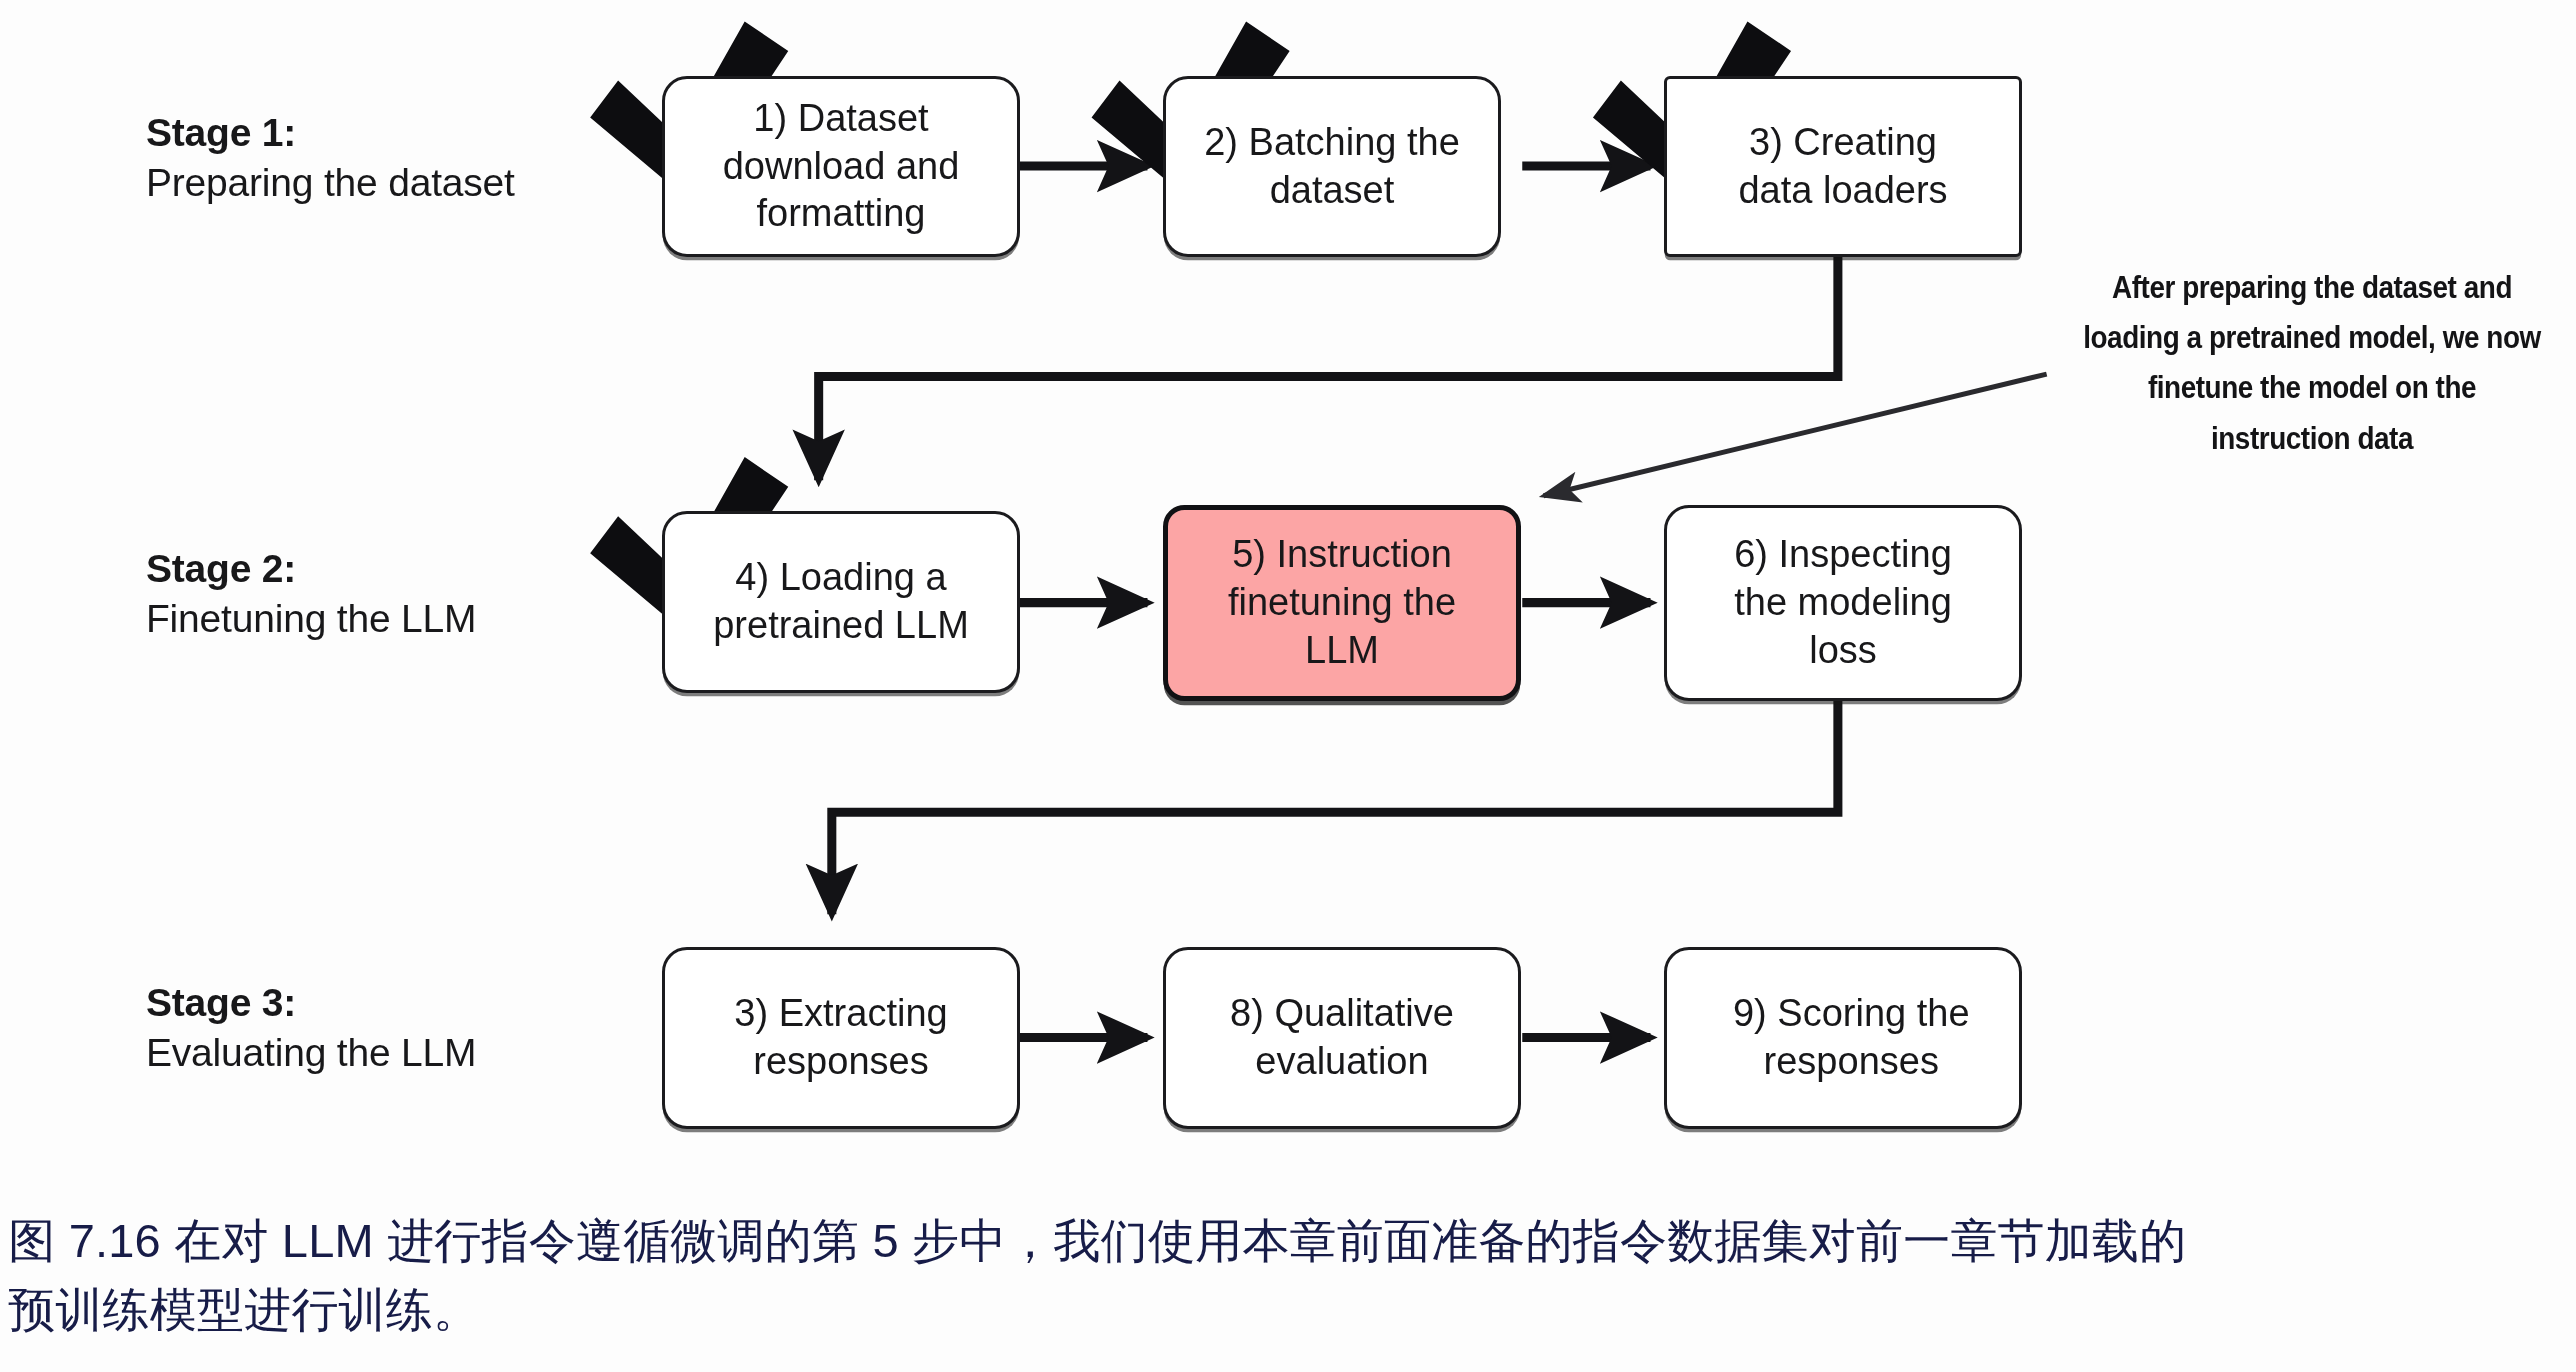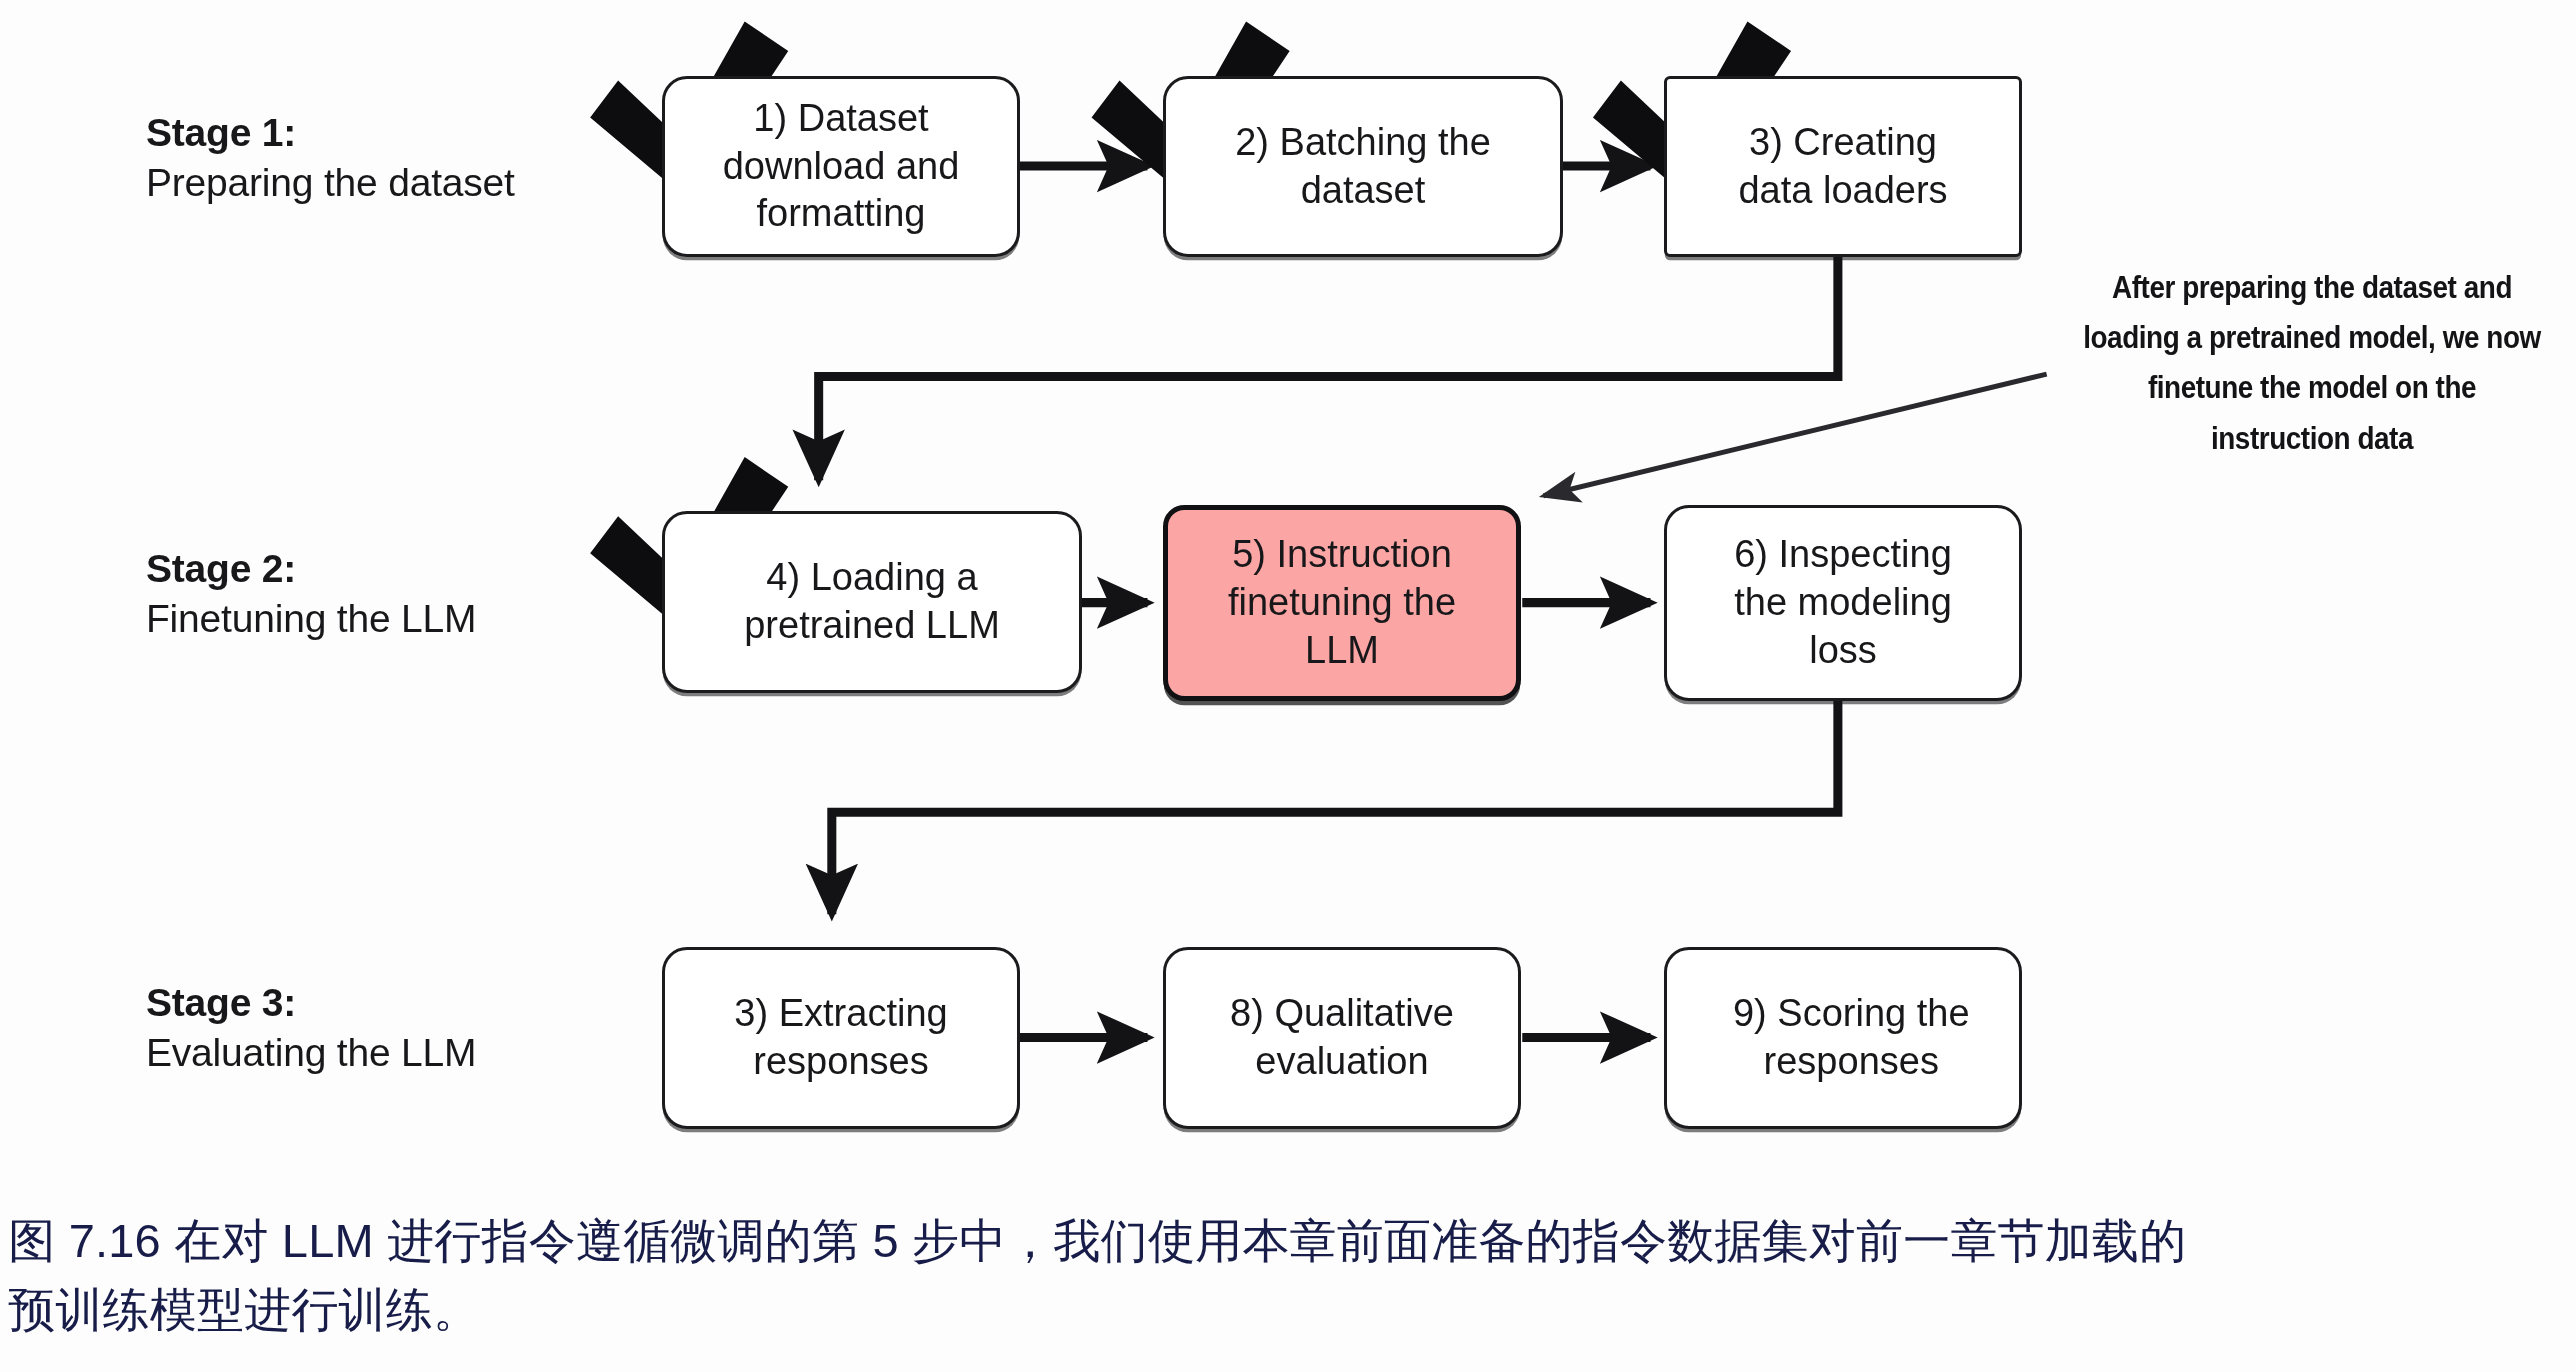--- a/index.html
+++ b/index.html
@@ -173,35 +173,35 @@
   </div>
 
   <div class="flow-box" style="left:662px; top:76px; width:358px; height:181px;">
     <span>
       <span class="box-text">1) Dataset</span>
       <span class="box-text">download and</span>
       <span class="box-text">formatting</span>
     </span>
   </div>
 
-  <div class="flow-box" style="left:1163px; top:76px; width:400px; height:181px;">
+  <div class="flow-box" style="left:1163px; top:76px; width:338px; height:181px;">
     <span>
       <span class="box-text">2) Batching the</span>
       <span class="box-text">dataset</span>
     </span>
   </div>
 
   <div class="flow-box" style="left:1664px; top:76px; width:358px; height:181px;border-radius:6px;">
     <span>
       <span class="box-text">3) Creating</span>
       <span class="box-text">data loaders</span>
     </span>
   </div>
 
-  <div class="flow-box" style="left:662px; top:511px; width:420px; height:182px;">
+  <div class="flow-box" style="left:662px; top:511px; width:358px; height:182px;">
     <span>
       <span class="box-text">4) Loading a</span>
       <span class="box-text">pretrained LLM</span>
     </span>
   </div>
 
   <div class="flow-box highlight" style="left:1163px; top:505px; width:358px; height:196px;">
     <span>
       <span class="box-text">5) Instruction</span>
       <span class="box-text">finetuning the</span>

